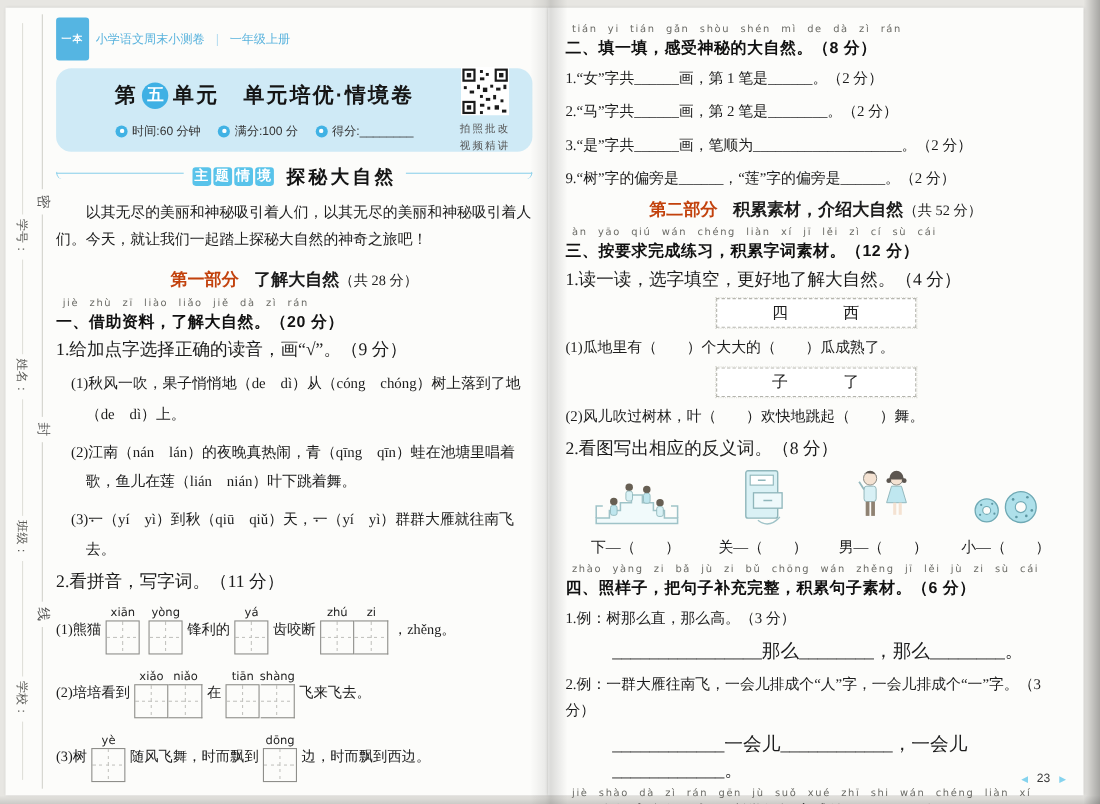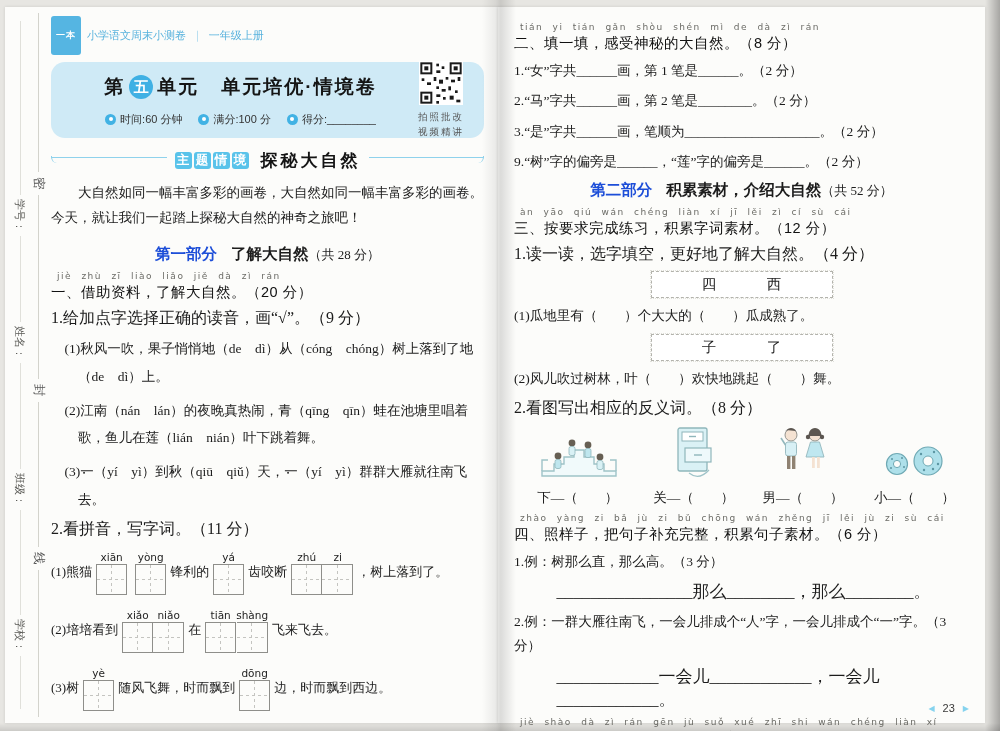--- a/index.html
+++ b/index.html
@@ -42,25 +42,25 @@
   .tline{flex:1;height:7px;border-top:1.5px solid #8fd2ec;position:relative;}
   .tline.l::before{content:"";position:absolute;left:0;top:-1.5px;width:7px;height:7px;border-left:1.5px solid #8fd2ec;border-bottom-left-radius:6px;}
   .tline.r::before{content:"";position:absolute;right:0;top:-1.5px;width:7px;height:7px;border-right:1.5px solid #8fd2ec;border-bottom-right-radius:6px;}
   .tbadges{display:flex;gap:2px;}
   .tbadge{width:17px;height:17px;background:#59c3ea;border-radius:3px;color:#fff;font-family:"Liberation Sans",sans-serif;font-weight:bold;font-size:12.5px;line-height:17px;text-align:center;}
   .ttitle{font-family:"Liberation Sans",sans-serif;font-weight:bold;font-size:17px;letter-spacing:3px;color:#141414;margin-left:4px;}
 
   .intro{margin-top:9px;font-size:13.5px;line-height:1.85;text-indent:2em;}
 
   .part-head{margin-top:6px;text-align:center;font-family:"Liberation Sans",sans-serif;font-size:15.5px;font-weight:bold;}
-  .part-label{color:#1d4ed8;margin-right:14px;}
+  .part-label{color:#c2410c;margin-right:14px;}
   .part-score{font-family:"Liberation Serif",serif;font-weight:normal;font-size:13px;}
 
   .pinyin{font-family:"DejaVu Sans",sans-serif;font-size:9px;color:#6b6b66;letter-spacing:1.5px;word-spacing:5px;margin:7px 0 0 6px;line-height:1;}
-  .sechead{font-family:"Liberation Sans",sans-serif;font-size:14.5px;font-weight:normal;color:#111;margin-top:2px;letter-spacing:.5px;}
+  .sechead{font-family:"Liberation Sans",sans-serif;font-size:14.5px;font-weight:bold;color:#111;margin-top:2px;letter-spacing:.5px;}
   .qtitle{margin-top:6px;font-size:16px;}
   .qline{margin:6px 0;padding-left:2em;text-indent:-1em;font-size:13.5px;line-height:2.05;}
   .du{position:relative;}
   .du::after{content:"●";position:absolute;left:50%;bottom:-0.58em;transform:translateX(-50%) scale(.32);color:#222;}
 
   .gridline{margin:6px 0;display:flex;align-items:center;flex-wrap:wrap;font-size:13px;min-height:52px;row-gap:4px;}
   .wgrp{display:inline-flex;margin:0 4px;vertical-align:middle;}
   .wcell{display:inline-flex;flex-direction:column;align-items:center;}
   .wcell+.wcell .wbox{border-left:none;}
   .py{font-family:"DejaVu Sans",sans-serif;font-size:10.5px;color:#222;height:14px;line-height:14px;}
@@ -177,21 +177,21 @@
         <div class="tbadges">
           <span class="tbadge">主</span>
           <span class="tbadge">题</span>
           <span class="tbadge">情</span>
           <span class="tbadge">境</span>
         </div>
         <span class="ttitle">探秘大自然</span>
         <div class="tline r"></div>
       </div>
 
-      <p class="intro">大自然如同一幅丰富多彩的画卷，大自然如同一幅丰富多彩的画卷。今天，就让我们一起踏上探秘大自然的神奇之旅吧！</p>
+      <p class="intro">以其无尽的美丽和神秘吸引着人们，以其无尽的美丽和神秘吸引着人们。今天，就让我们一起踏上探秘大自然的神奇之旅吧！</p>
 
       <div class="part-head">
         <span class="part-label">第一部分</span><span>了解大自然</span><span class="part-score">（共 28 分）</span>
       </div>
 
       <div class="pinyin">jiè zhù zī liào liǎo jiě dà zì rán</div>
       <div class="sechead">一、借助资料，了解大自然。（20 分）</div>
 
       <div class="qtitle">1.给加点字选择正确的读音，画“√”。（9 分）</div>
       <p class="qline"><span>(1)秋风一吹，果子悄悄</span><span class="du">地</span><span>（de　dì）</span><span class="du">从</span><span>（cóng　chóng）树上落到了</span><span class="du">地</span><span>（de　dì）上。</span></p>
@@ -224,21 +224,21 @@
           <span class="wgrp">
             <span class="wcell">
               <span class="py">zhú</span>
               <span class="wbox"></span>
             </span>
             <span class="wcell">
               <span class="py">zi</span>
               <span class="wbox"></span>
             </span>
           </span>
-          <span>，树上落到了。</span>
+          <span>，zhěng。</span>
         </div>
       <div class="gridline">
           <span>(2)培培看到</span>
           <span class="wgrp">
             <span class="wcell">
               <span class="py">xiǎo</span>
               <span class="wbox"></span>
             </span>
             <span class="wcell">
               <span class="py">niǎo</span>

